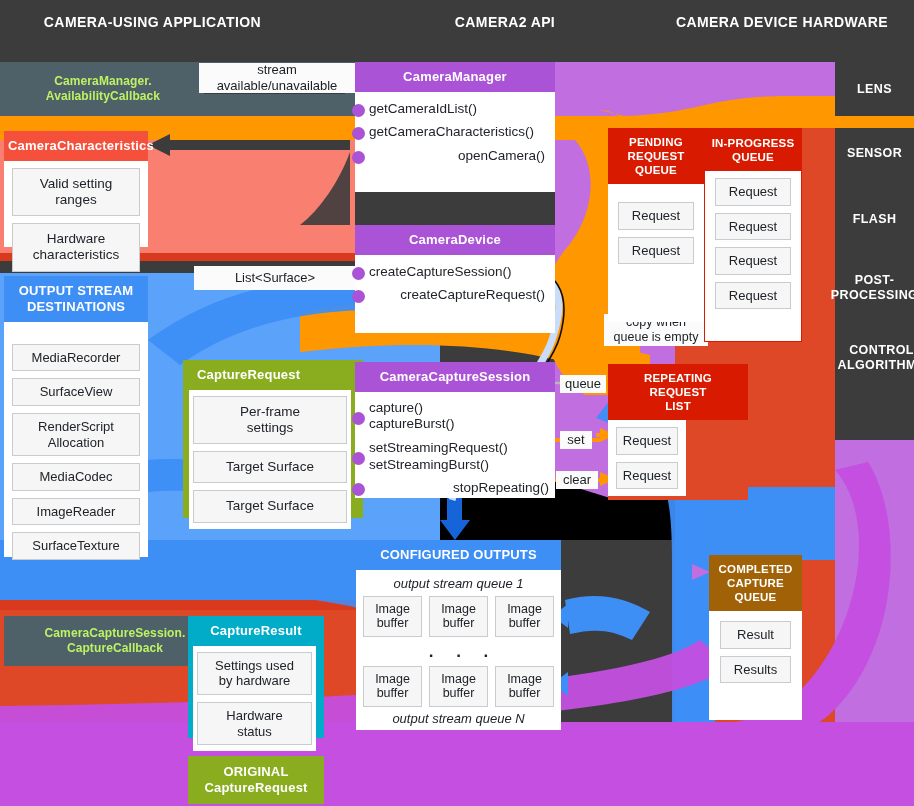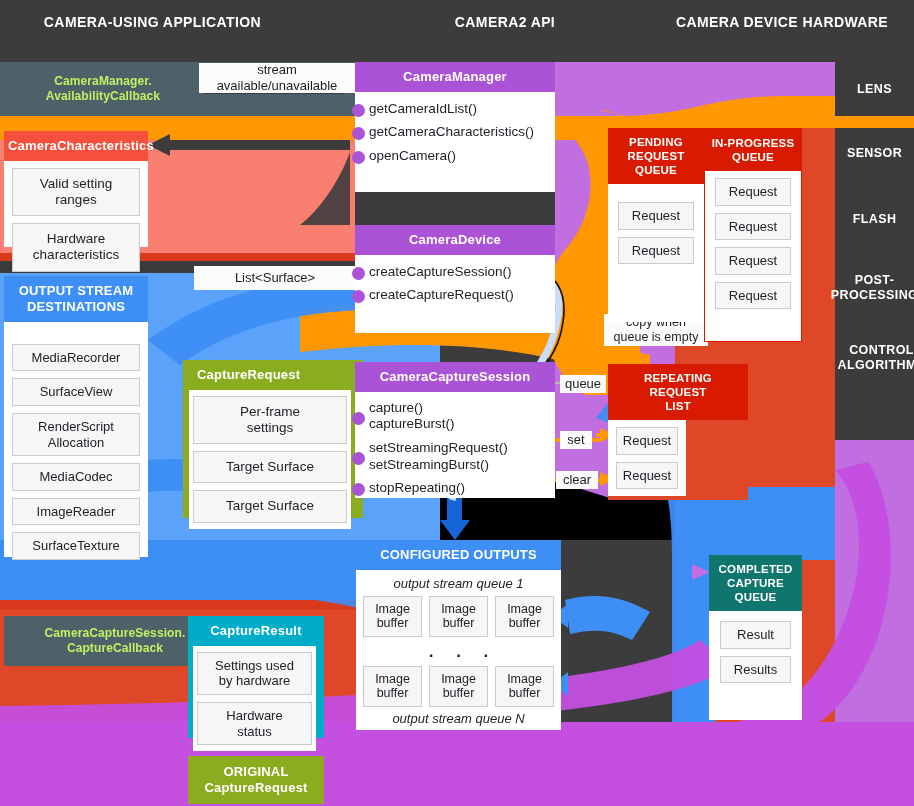--- a/index.html
+++ b/index.html
@@ -63,21 +63,21 @@
     padding: 2px 4px; white-space: pre-line;
   }
   .chip.sm { font-size: 12.5px; }
 
   
   .methods { padding: 9px 10px 9px 14px; }
   .m-row {
     position: relative; color: #20242a; font-size: 13.5px;
     line-height: 1.23; margin-bottom: 7px;
   }
-  .m-row:last-child { margin-bottom: 0; }
+  .m-row:last-child { margin-bottom: 0; text-align: right; }
   .dot {
     position: absolute; left: -17px; top: 3px;
     width: 13px; height: 13px; border-radius: 50%;
     background: #ab53d6;
   }
 
   
   .queue-label {
     font-size: 13px; font-style: italic; color: #20242a;
     text-align: center; padding: 4px 0 5px;
@@ -284,21 +284,21 @@
     <div class="card-title sm" style="background:#d81b00;white-space:pre-line;">REPEATING
 REQUEST
 LIST</div>
     <div class="card-body" style="background:#ffffff;width:78px;padding:7px 8px;">
       <div class="item tight">Request</div>
       <div class="item tight">Request</div>
     </div>
   </div>
 
   <div class="card" style="left:709px;top:555px;width:93px;height:165px;">
-    <div class="card-title sm" style="background:#0f766e;white-space:pre-line;">COMPLETED
+    <div class="card-title sm" style="background:#a16207;white-space:pre-line;">COMPLETED
 CAPTURE
 QUEUE</div>
     <div class="card-body" style="padding:10px 11px;">
       <div class="item tight">Result</div>
       <div class="item tight">Results</div>
     </div>
   </div>
 
   <div class="card" style="left:356px;top:540px;width:205px;height:190px;">
     <div class="card-title" style="background:#3d8ef5;">CONFIGURED OUTPUTS</div>

